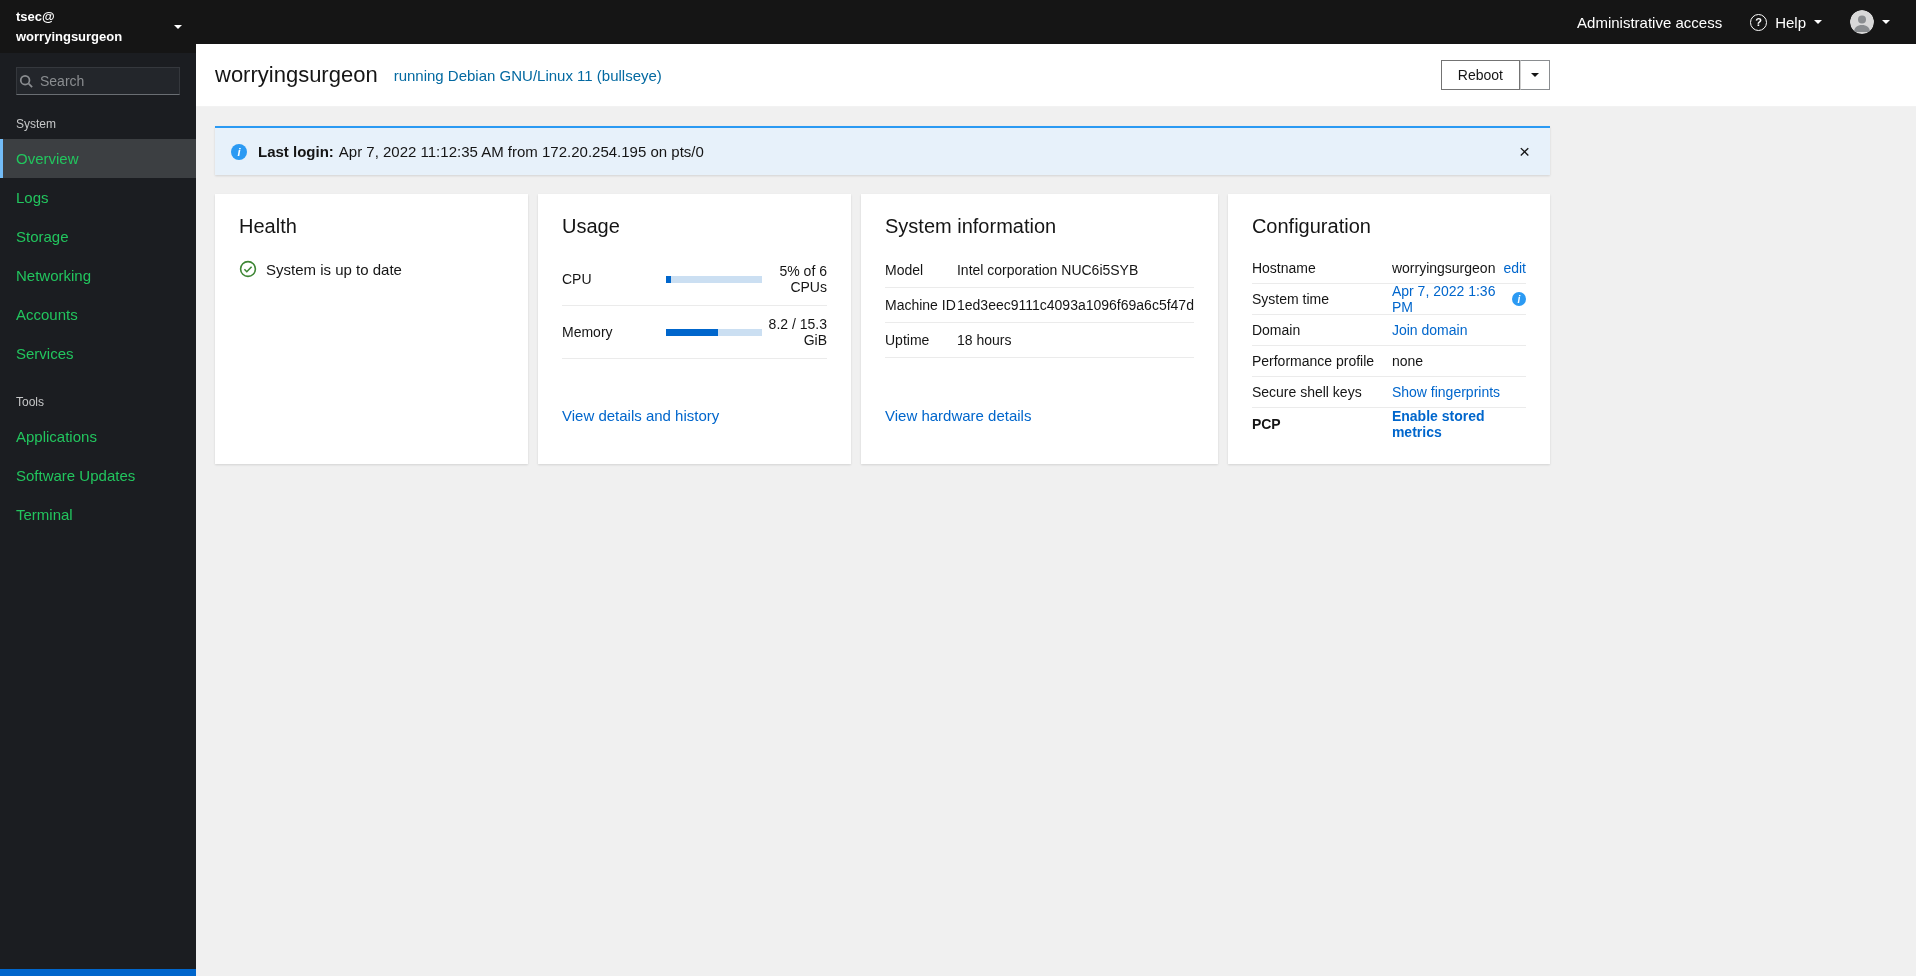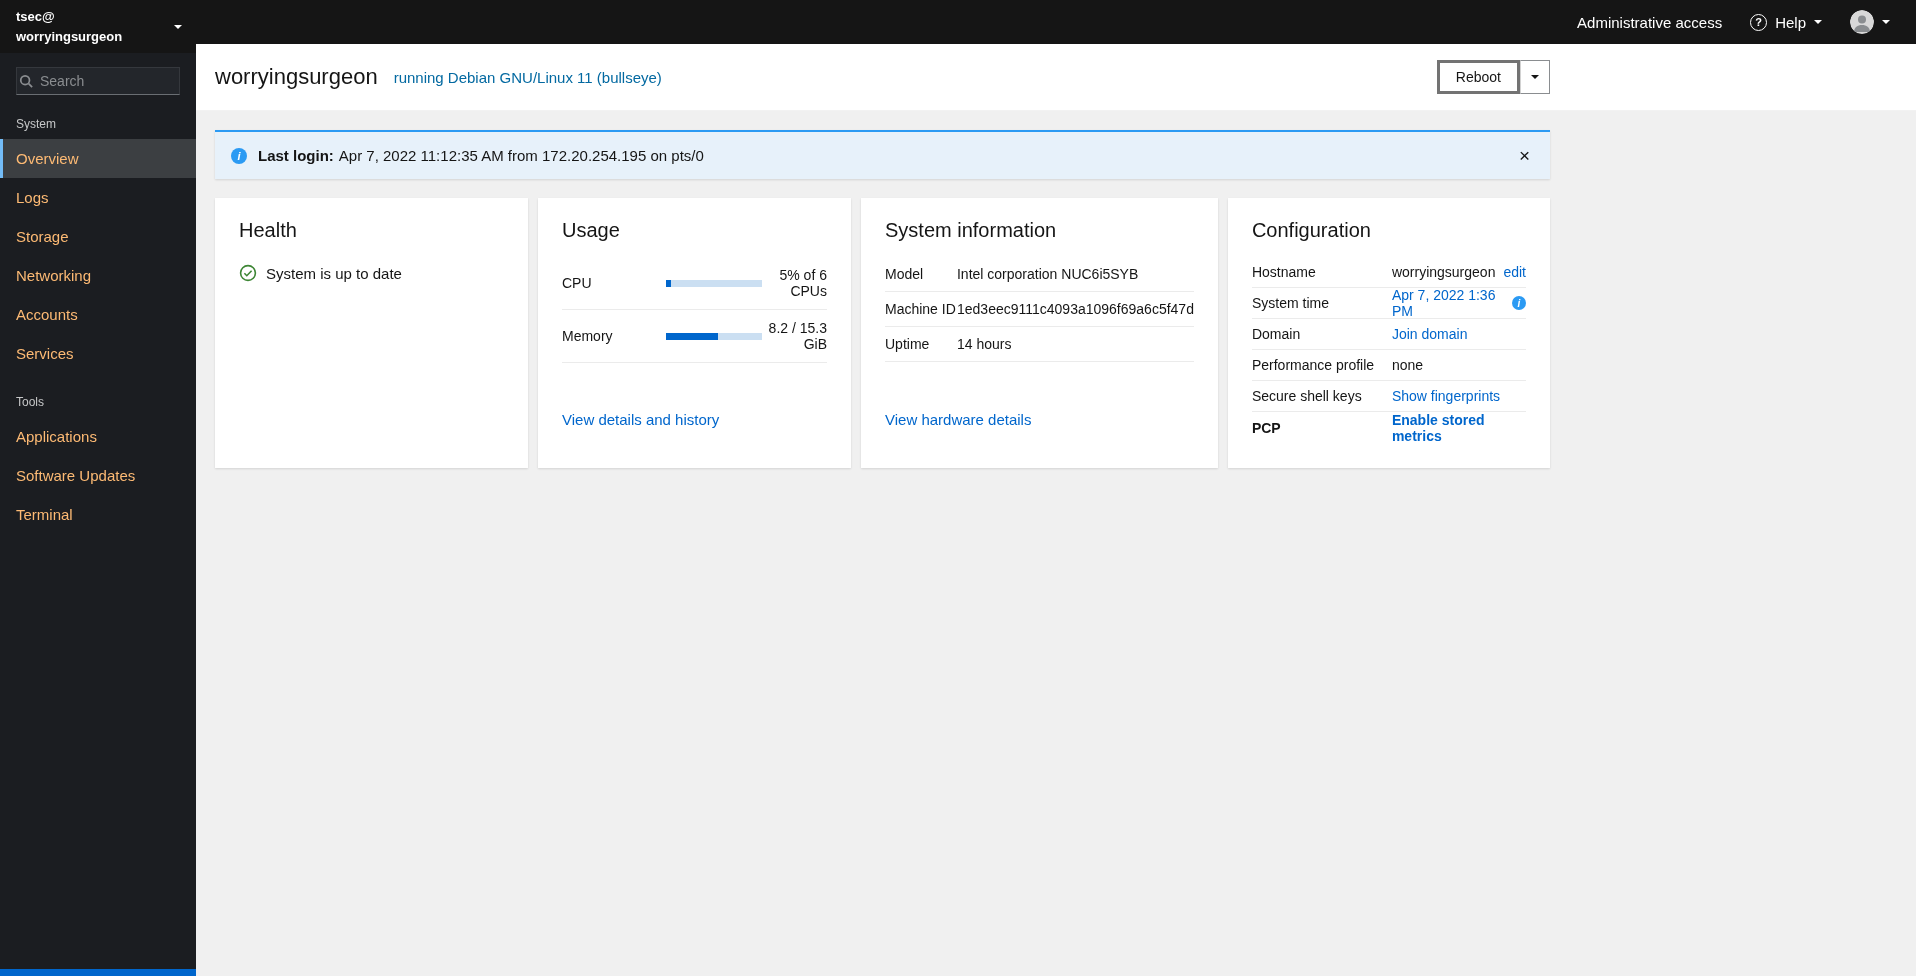--- a/index.html
+++ b/index.html
@@ -10,39 +10,39 @@
   
   .sidebar { width:196px; flex:0 0 196px; background:#1b1d21; display:flex; flex-direction:column; position:relative; }
   .sidebar-user { background:#151515; padding:7px 14px 7px 16px; display:flex; align-items:center; justify-content:space-between; color:#fff; min-height:44px; cursor:pointer; }
   .user-lines { display:flex; flex-direction:column; font-size:13px; font-weight:bold; line-height:1.5; }
   .caret { width:0; height:0; border-left:4px solid transparent; border-right:4px solid transparent; border-top:4px solid #fff; display:inline-block; }
   .caret.dark { border-top-color:#151515; }
   .sidebar-search { margin:14px 16px 0; display:flex; align-items:center; gap:7px; background:#23262b; border:1px solid #35383d; border-bottom:1px solid #6a6e73; padding:5px 2px; }
   .sidebar-search input { background:transparent; border:none; outline:none; color:#e0e0e0; font-size:14px; width:100%; font-family:inherit; }
   .sidebar-search input::placeholder { color:#8a8d90; }
   .nav-section { padding:22px 16px 8px; font-size:12px; color:#c6c7c8; }
-  .nav-item { display:block; padding:11px 16px 11px 13px; font-size:15px; color:#fdba74; text-decoration:none; border-left:3px solid transparent; cursor:pointer; }
+  .nav-item { display:block; padding:11px 16px 11px 13px; font-size:15px; color:#22c55e; text-decoration:none; border-left:3px solid transparent; cursor:pointer; }
   .nav-item.current { background:#3c3f42; border-left-color:#73bcf7; }
   .sidebar-bottom-bar { position:absolute; left:0; right:0; bottom:0; height:7px; background:#0066cc; }
 
   
   .main { flex:1; display:flex; flex-direction:column; min-width:0; }
   .masthead { height:44px; flex:0 0 44px; background:#151515; display:flex; align-items:center; justify-content:flex-end; gap:28px; padding:0 26px 0 0; color:#fff; font-size:15px; }
   .masthead-item { display:flex; align-items:center; gap:8px; cursor:pointer; }
   .help-icon { width:17px; height:17px; border:1.5px solid #fff; border-radius:50%; display:inline-flex; align-items:center; justify-content:center; font-size:11px; font-weight:bold; }
   .avatar { width:24px; height:24px; border-radius:50%; overflow:hidden; display:block; }
 
   .inner { width:1354px; max-width:100%; padding-left:19px; }
 
   .page-header { background:#fff; box-shadow:inset 0 -1px 0 rgba(3,3,3,0.05); padding:16px 0 17px; }
   .header-inner { display:flex; align-items:center; }
   .page-title { font-size:22px; font-weight:400; color:#151515; }
   .os { margin-left:16px; font-size:15px; color:#0369a1; }
   .reboot { margin-left:auto; display:flex; }
-  .reboot-main { border:3px solid #737373; background:#fff; color:#151515; padding:6px 16px; font-size:14px; font-family:inherit; cursor:pointer; }
+  .reboot-main { border:1px solid #737373; background:#fff; color:#151515; padding:6px 16px; font-size:14px; font-family:inherit; cursor:pointer; }
   .reboot-caret { border:1px solid #8a8d90; border-left:1px solid #d2d2d2; background:#fff; padding:6px 10px; display:flex; align-items:center; cursor:pointer; }
 
   .content { flex:1; padding-top:19px; overflow:hidden; }
 
   
   .alert { background:#e7f1fa; border-top:2px solid #2b9af3; box-shadow:0 1px 2px rgba(3,3,3,0.12); display:flex; align-items:center; gap:11px; padding:14px 16px; font-size:15px; }
   .alert-message { margin-left:1px; }
   .info-icon { width:16px; height:16px; flex:0 0 16px; border-radius:50%; background:#2b9af3; color:#fff; font-size:11px; font-weight:bold; font-style:italic; display:inline-flex; align-items:center; justify-content:center; }
   .alert-close { margin-left:auto; background:none; border:none; font-size:19px; color:#151515; cursor:pointer; line-height:1; padding:0 4px; font-family:inherit; }
 
@@ -196,21 +196,21 @@
             <div class="info-row">
               <span class="info-label">Model</span>
               <span class="info-value">Intel corporation NUC6i5SYB</span>
             </div>
             <div class="info-row">
               <span class="info-label">Machine ID</span>
               <span class="info-value">1ed3eec9111c4093a1096f69a6c5f47d</span>
             </div>
             <div class="info-row">
               <span class="info-label">Uptime</span>
-              <span class="info-value">14 hours</span>
+              <span class="info-value">18 hours</span>
             </div>
             <a class="card-link">View hardware details</a>
           </section>
 
           <section class="card">
             <h2>Configuration</h2>
             <div class="config-row">
               <span class="config-label">Hostname</span>
               <span>worryingsurgeon</span>
               <a class="link edit-link">edit</a>

